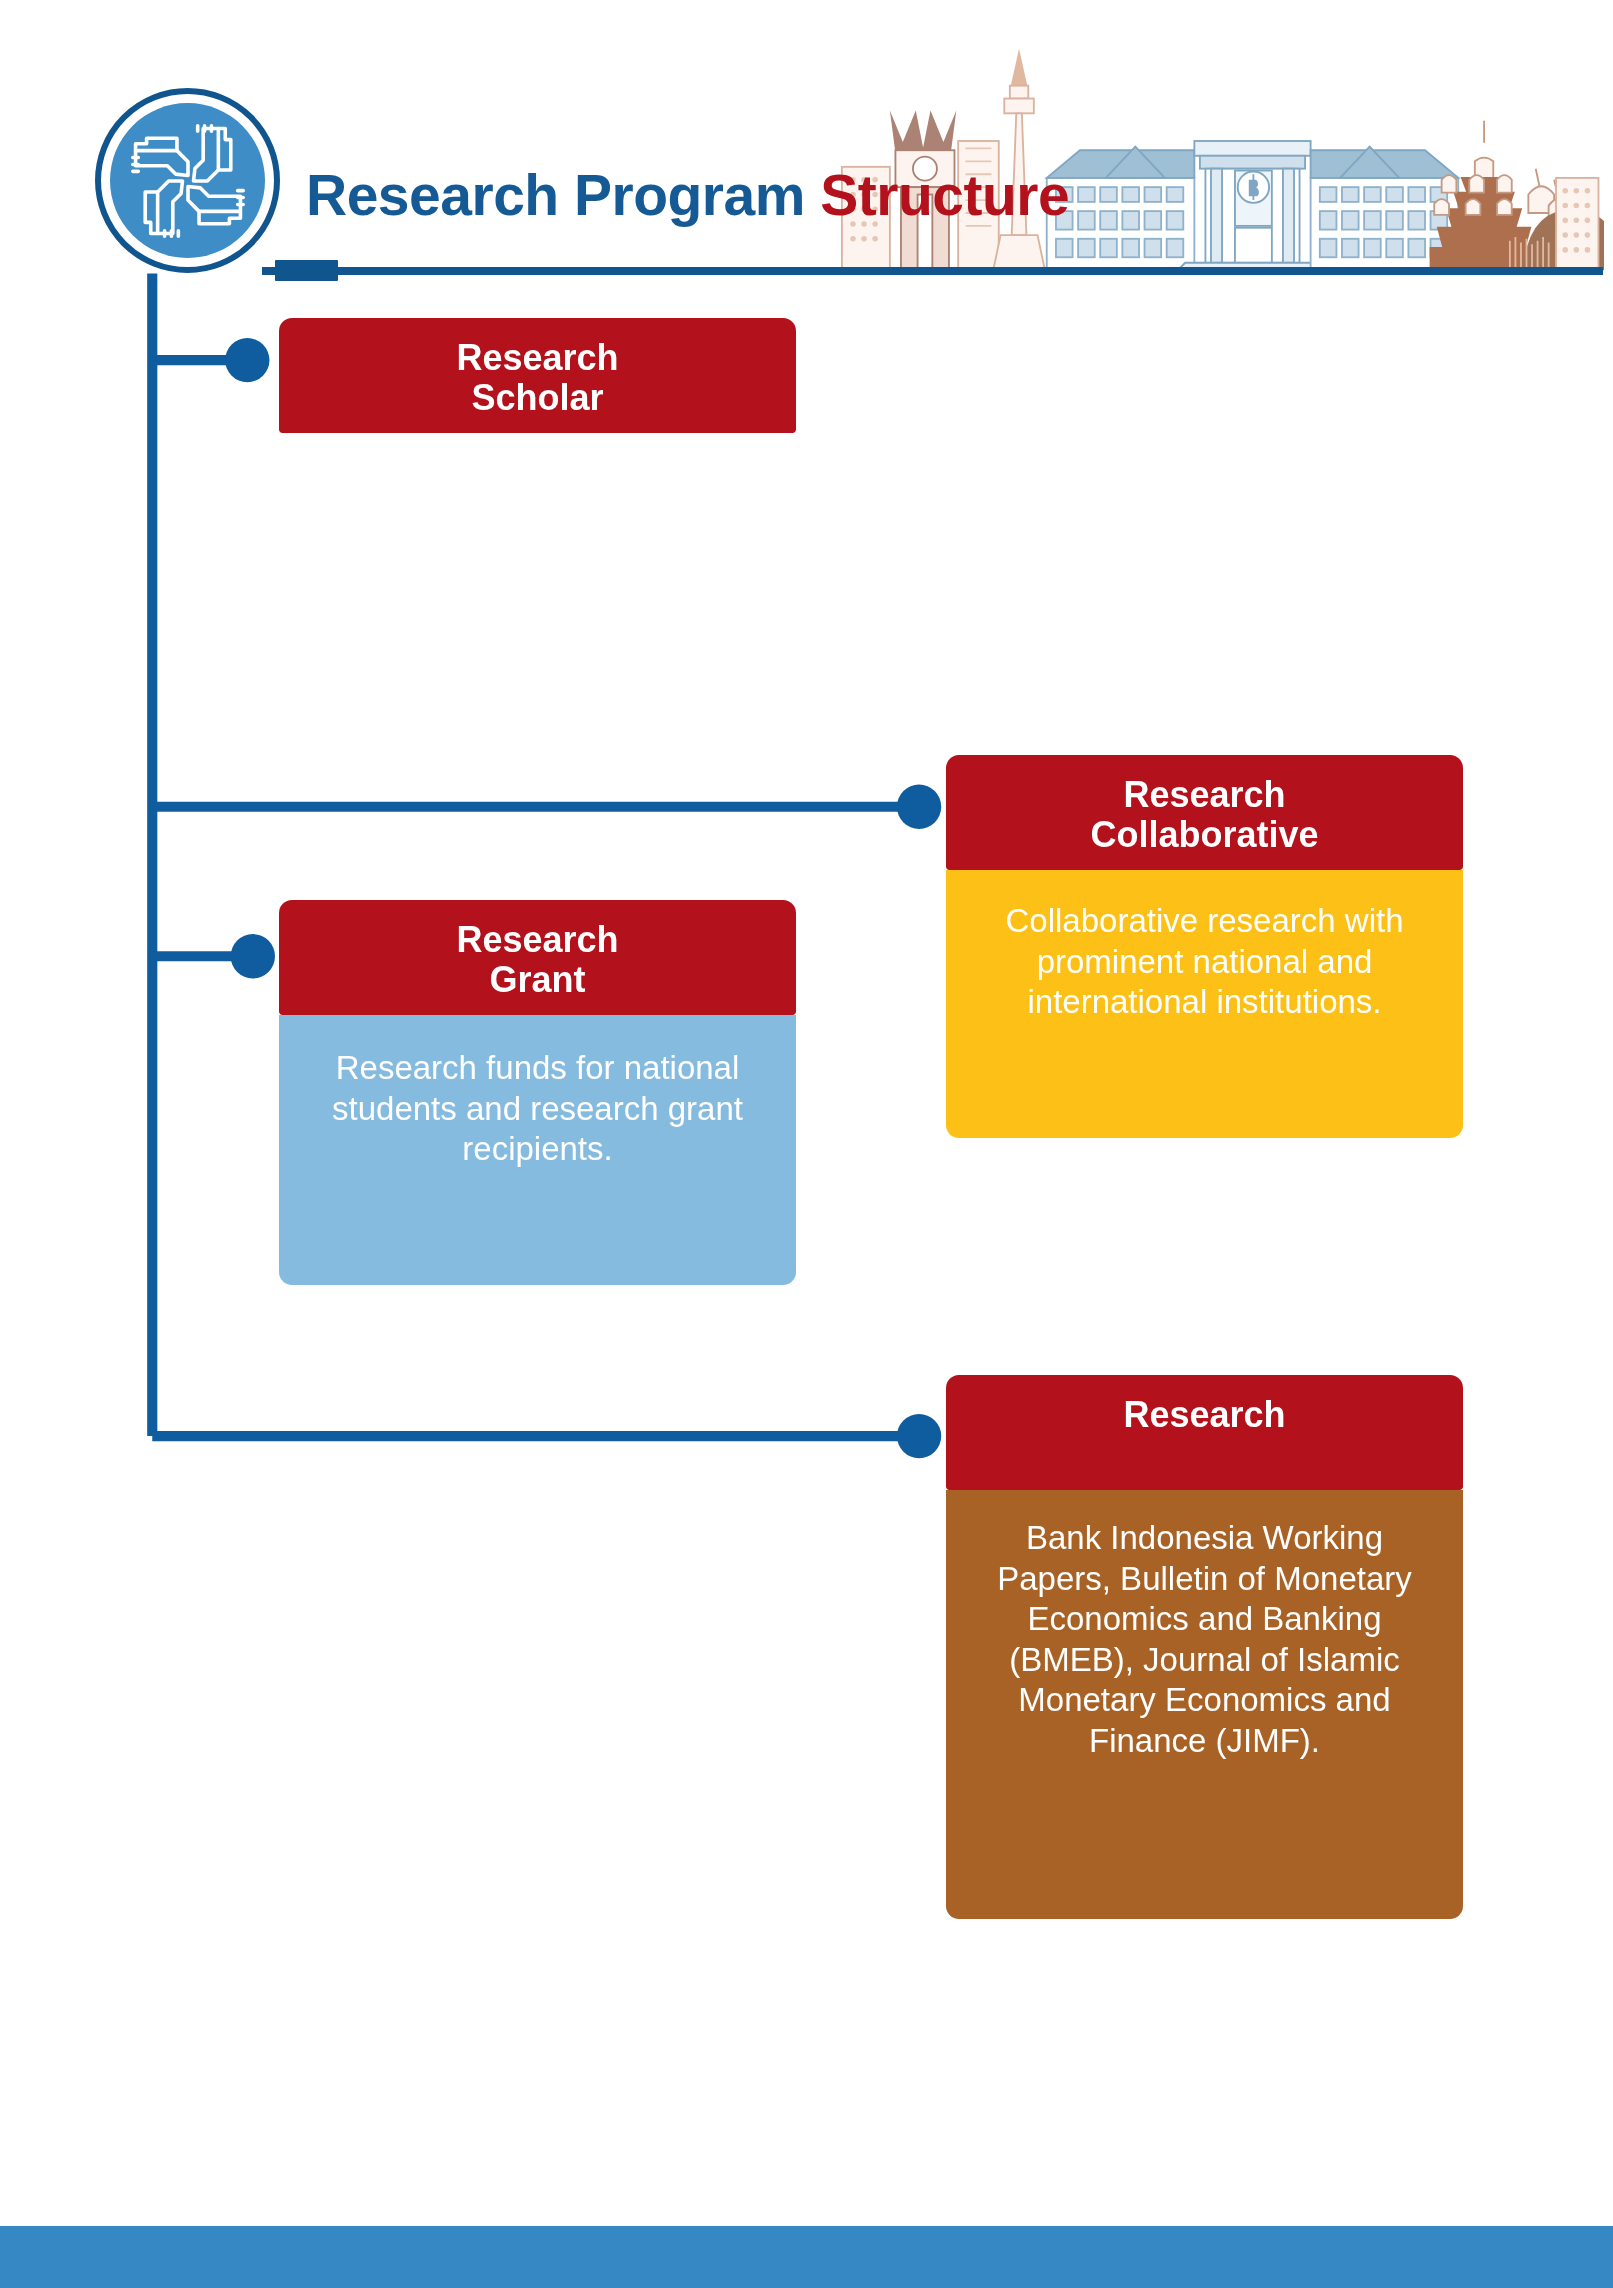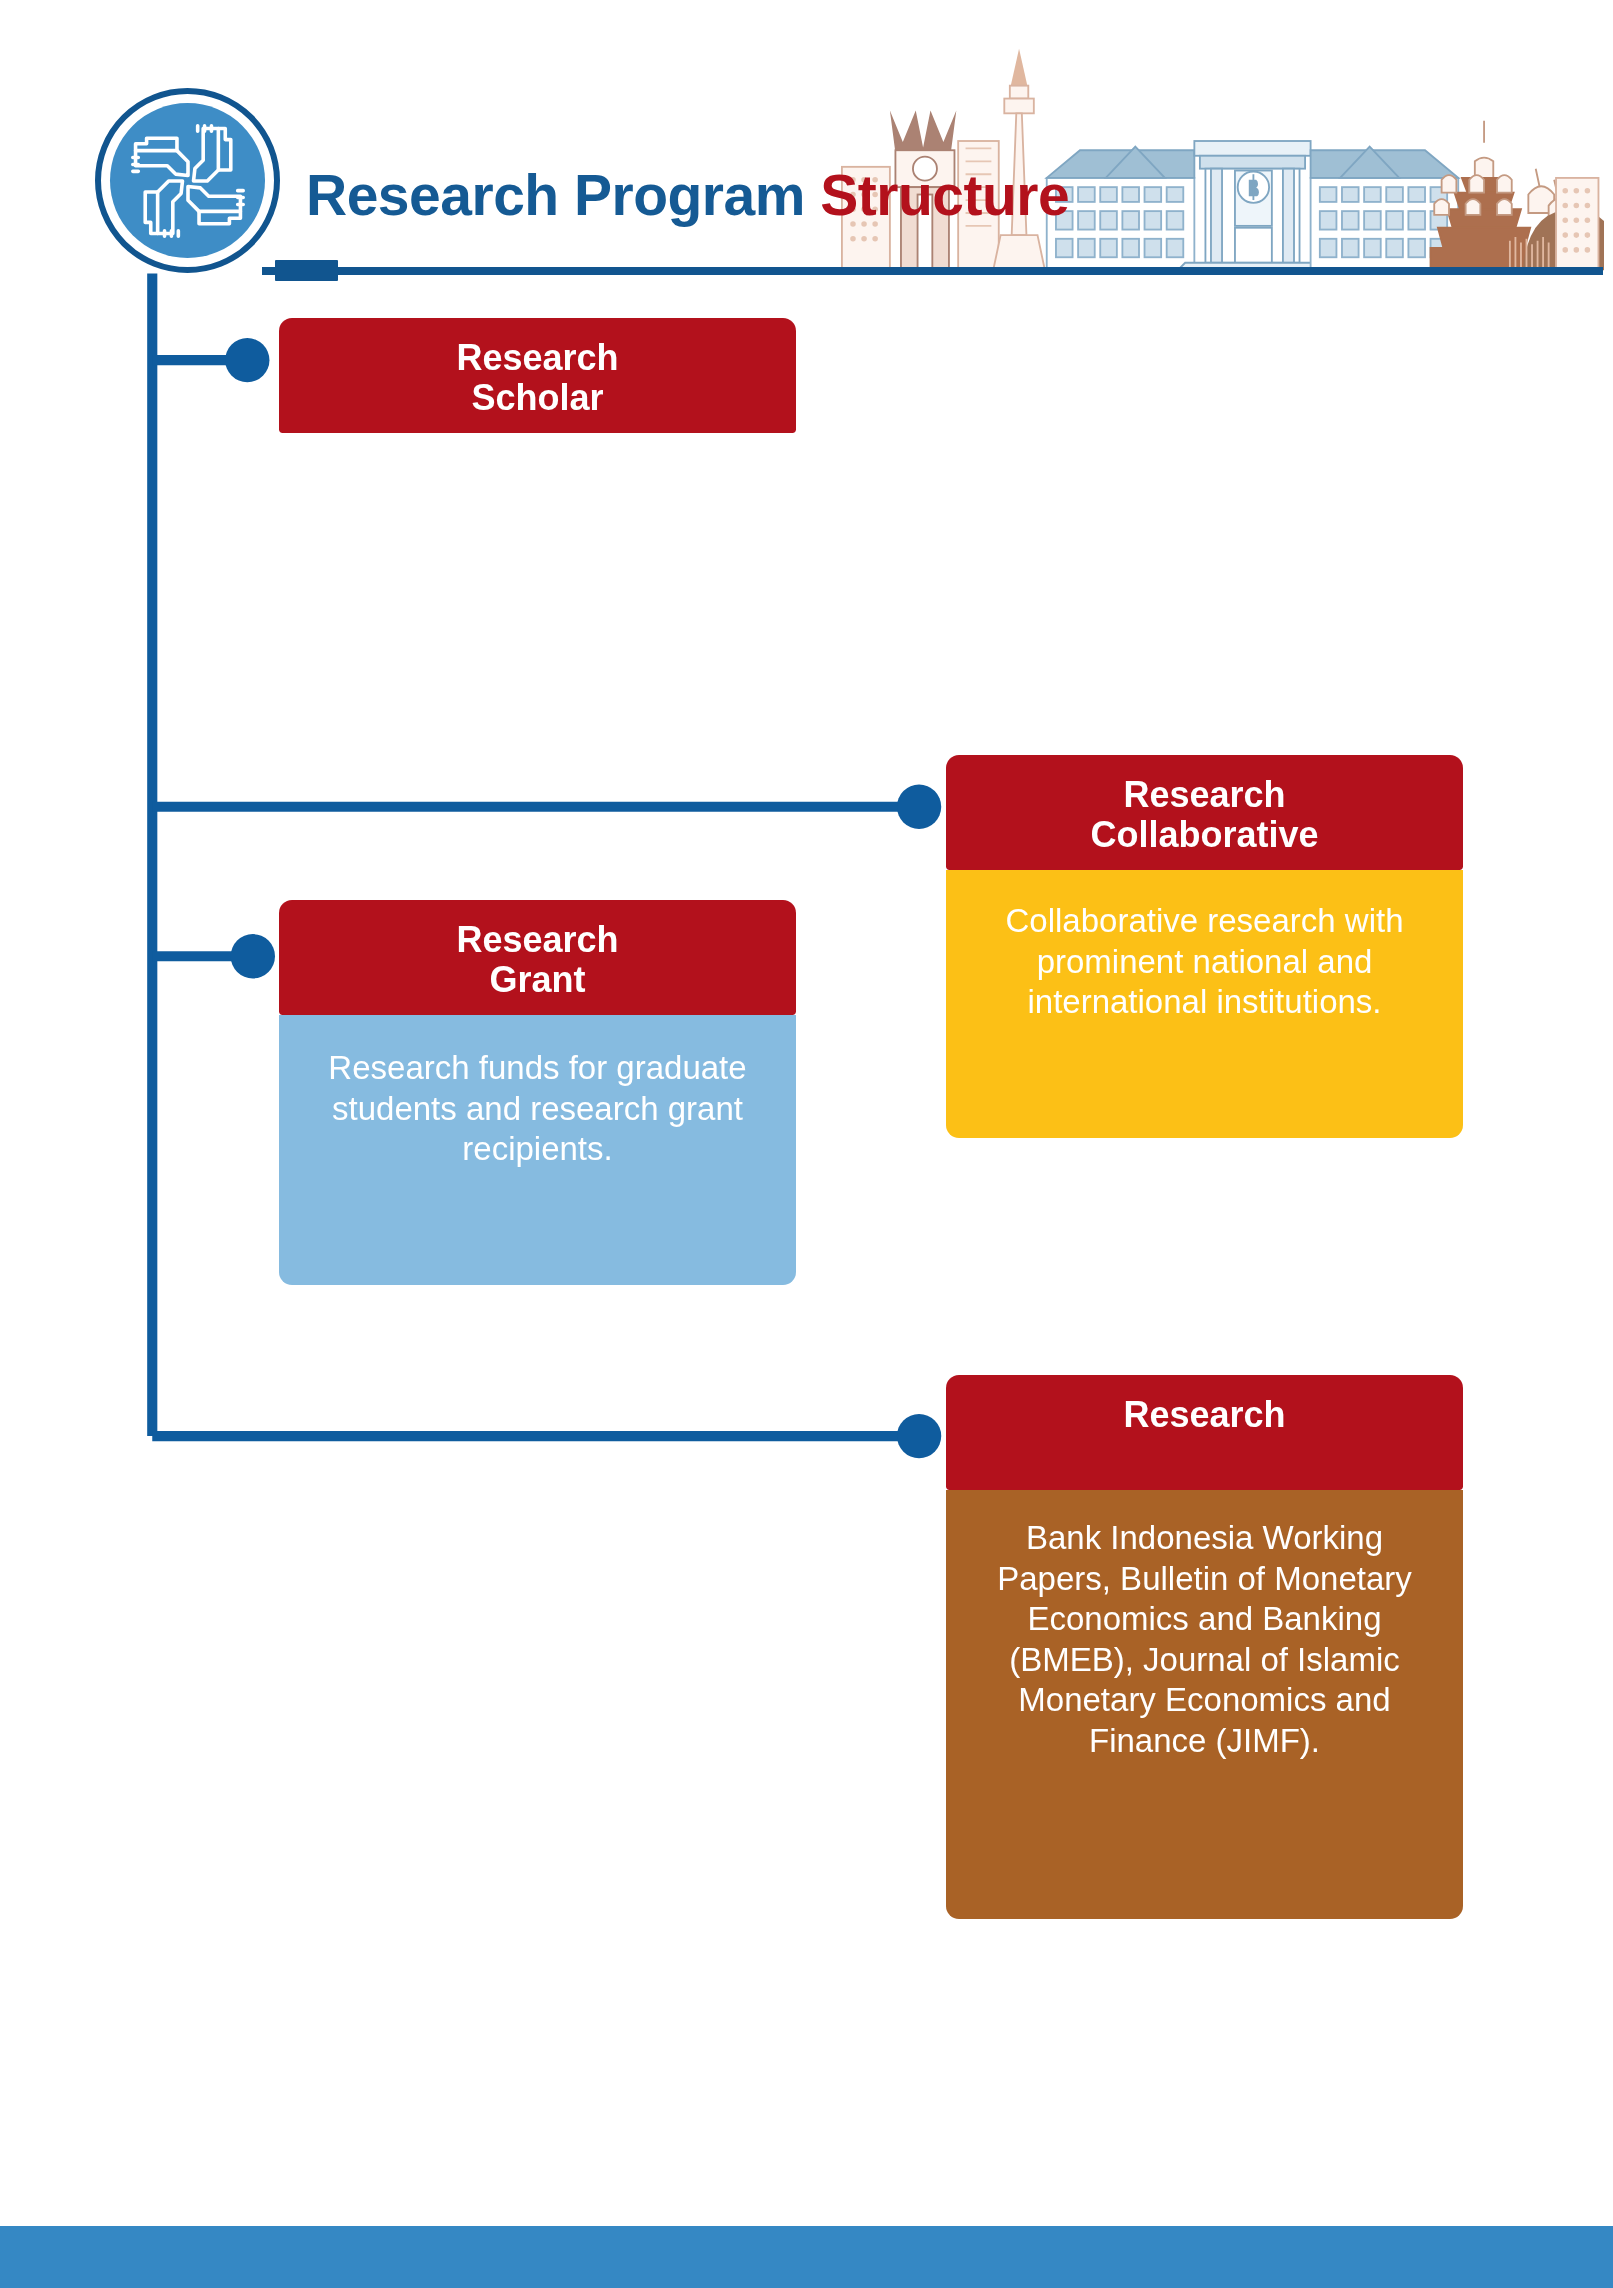--- a/index.html
+++ b/index.html
@@ -343,21 +343,21 @@
       <div>Collaborative</div>
     </div>
     <div class="card-body">Collaborative research with prominent national and international institutions.</div>
   </div>
 
   <div class="card" id="card-grant">
     <div class="card-head">
       <div>Research</div>
       <div>Grant</div>
     </div>
-    <div class="card-body">Research funds for graduate students and research grant recipients.</div>
+    <div class="card-body">Research funds for national students and research grant recipients.</div>
   </div>
 
   <div class="card" id="card-pub">
     <div class="card-head">
       <div>Research</div>
     </div>
     <div class="card-body">Bank Indonesia Working Papers, Bulletin of Monetary Economics and Banking (BMEB), Journal of Islamic Monetary Economics and Finance (JIMF).</div>
   </div>
 
   <div class="footer-bar"></div>

